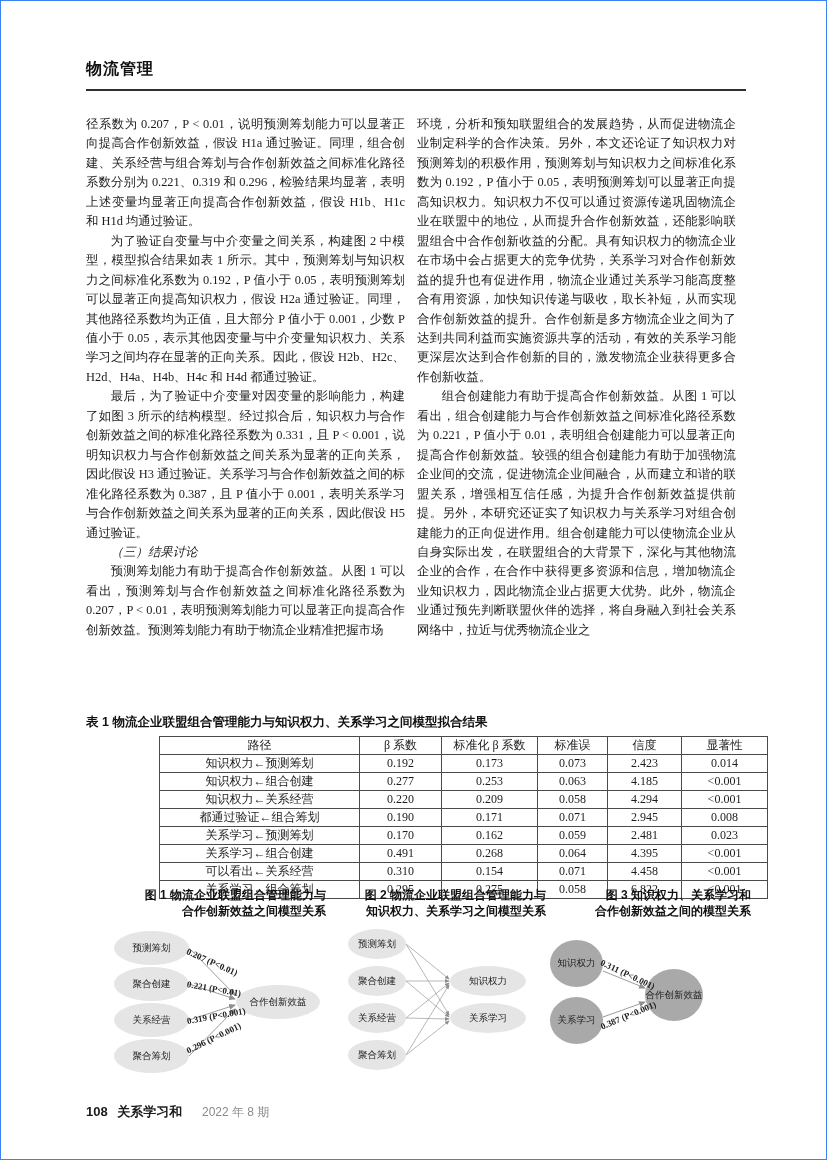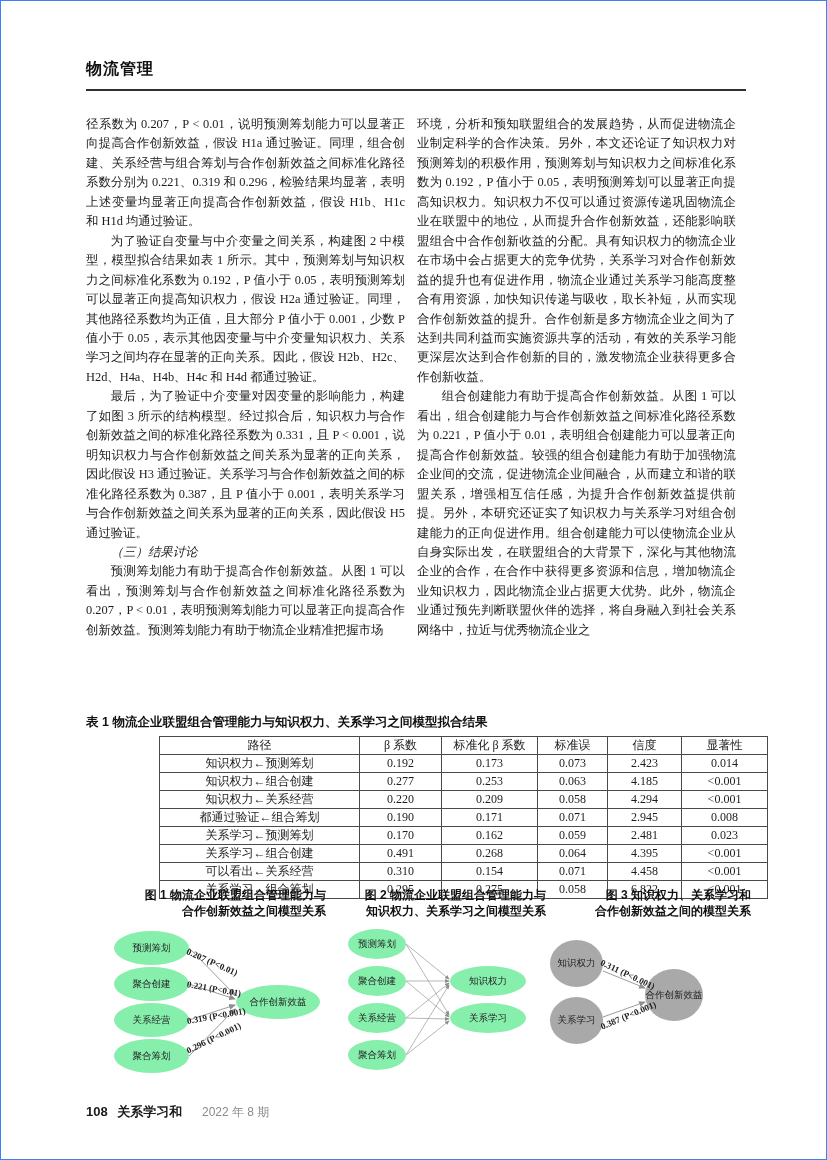--- a/index.html
+++ b/index.html
@@ -60,21 +60,21 @@
   .fig-caption {
     position:absolute;
     font-family:"Liberation Sans","DejaVu Sans",sans-serif;
     font-weight:bold; font-size:12px; line-height:16px;
     text-align:right; color:#111;
   }
   .figure { position:absolute; }
   .figure svg { position:absolute; left:0; top:0; }
   .node {
     position:absolute;
-    background:#86efac;
+    background:#e5e5e5;
     border-radius:50%;
     display:flex; align-items:center; justify-content:center;
     font-size:9.5px; color:#222;
     text-align:center;
   }
   .node.dark { background:#a9a9a9; }
   .edge-label {
     position:absolute;
     font-size:9px; font-weight:bold; color:#222;
     white-space:nowrap;

